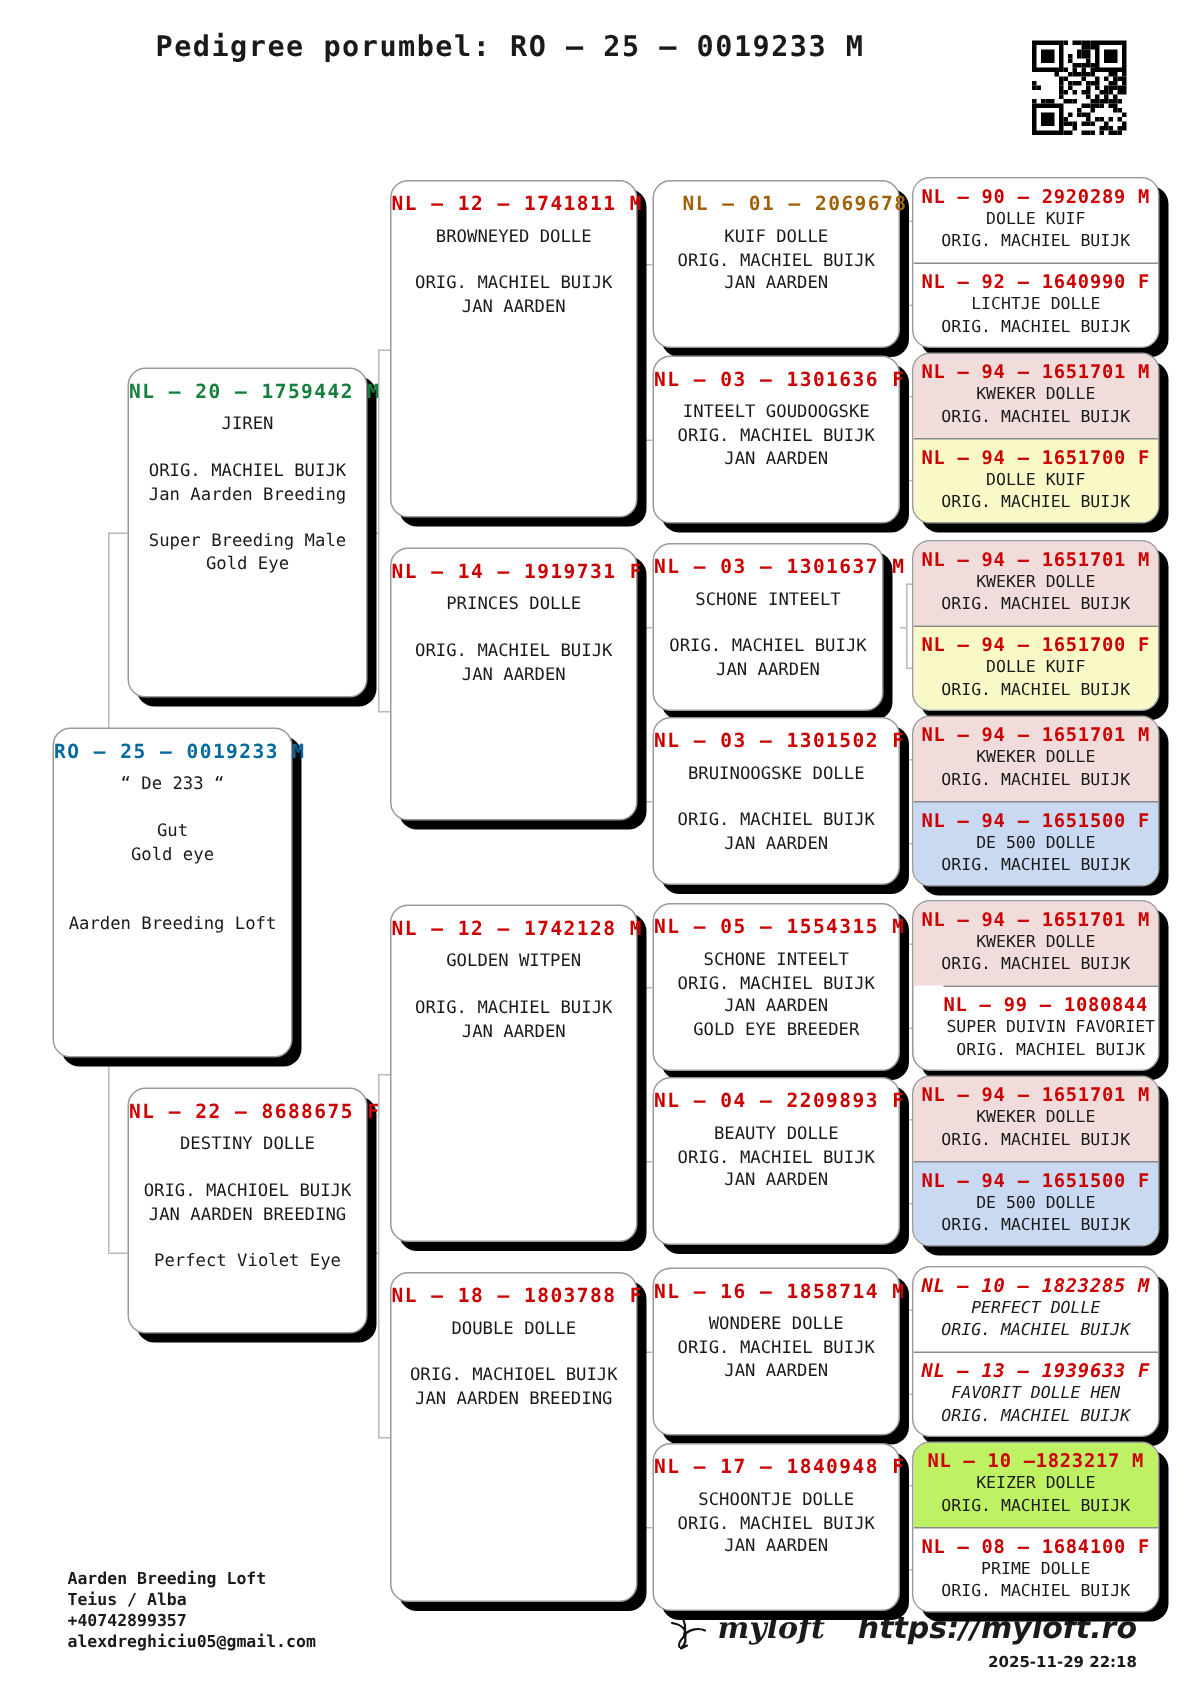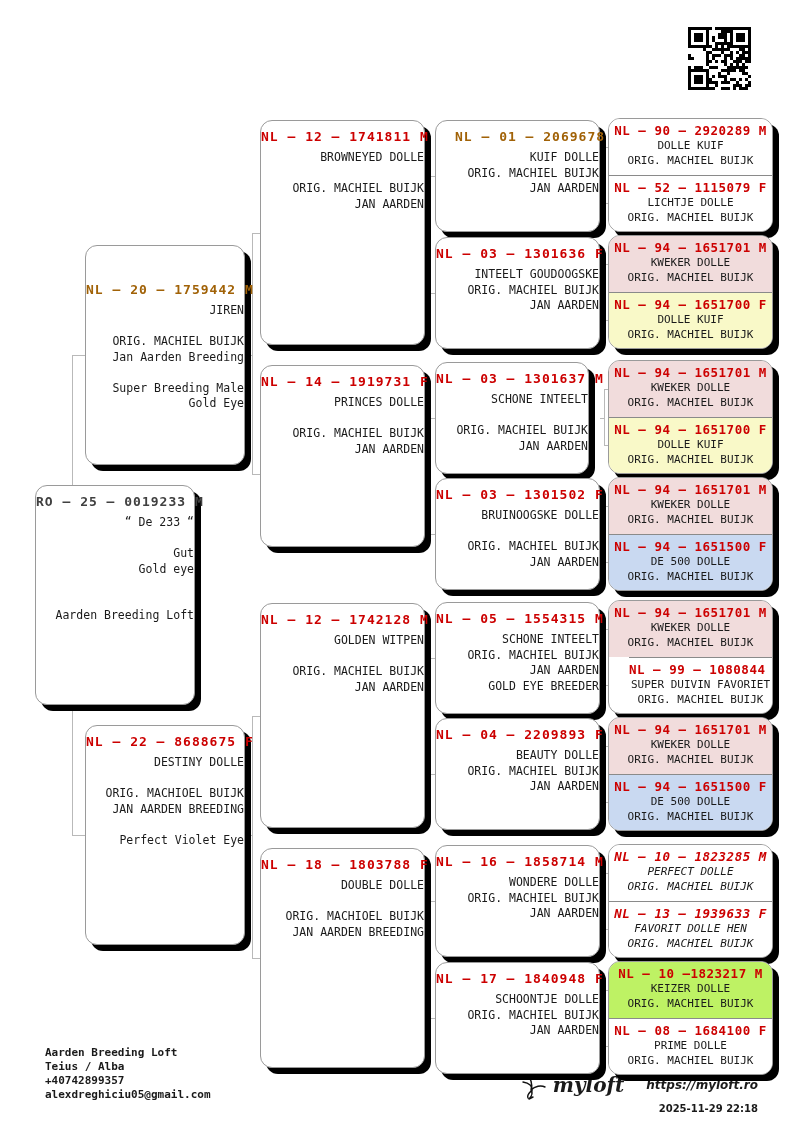--- a/index.html
+++ b/index.html
@@ -4,35 +4,35 @@
 <style>
   html,body{margin:0;padding:0;background:#fff;}
   #page{position:relative;width:800px;height:1131px;background:#ffffff;overflow:hidden;
         font-family:"DejaVu Sans Mono", monospace;color:#1a1a1a;}
   #title{position:absolute;top:20px;left:0;width:680px;text-align:center;
          font-size:19px;font-weight:bold;letter-spacing:1px;white-space:nowrap;}
   #qr{position:absolute;top:25px;left:686px;width:70px;height:70px;}
   #connectors{position:absolute;inset:0;z-index:0;}
   .conn{position:absolute;background:#b9b9b9;}
   .pbox{position:absolute;z-index:2;background:#fff;border:1px solid #9a9a9a;border-radius:12px;
-        box-shadow:6px 6px 0 0 #000;box-sizing:border-box;text-align:right;padding-top:8px;}
+        box-shadow:6px 6px 0 0 #000;box-sizing:border-box;text-align:center;padding-top:8px;}
   .ring{font-size:13px;font-weight:bold;letter-spacing:1px;margin-bottom:6px;white-space:nowrap;}
   .bl{font-size:11.5px;line-height:15.5px;min-height:15.5px;white-space:nowrap;}
   .g5pair{position:absolute;z-index:2;width:165px;border:1px solid #9a9a9a;border-radius:12px;
           box-shadow:6px 6px 0 0 #000;box-sizing:border-box;overflow:hidden;background:#fff;}
   .g5half{height:56px;box-sizing:border-box;text-align:center;padding-top:4px;}
   .g5half + .g5half{border-top:1px solid #8a8a8a;}
   .ring5{font-size:12.5px;font-weight:bold;letter-spacing:0.5px;margin-bottom:1px;white-space:nowrap;}
   .b5{font-size:11px;line-height:14.5px;white-space:nowrap;}
   #footer-left{position:absolute;left:45px;top:1046px;font-size:11px;font-weight:bold;line-height:14px;}
   #footer-right{position:absolute;right:42px;top:1070px;text-align:right;}
   #brand-row{display:flex;align-items:center;gap:6px;justify-content:flex-end;}
   #brand-name{font-family:"DejaVu Serif", serif;font-style:italic;font-size:20px;font-weight:bold;}
   #brand-reg{font-size:8px;vertical-align:top;position:relative;top:-7px;}
-  #brand-url{font-family:"DejaVu Sans", sans-serif;font-style:italic;font-weight:bold;font-size:12px;margin-left:8px;}
+  #brand-url{font-family:"DejaVu Sans", sans-serif;font-style:italic;font-weight:bold;font-size:20px;margin-left:8px;}
   #timestamp{font-family:"DejaVu Sans", sans-serif;font-weight:bold;font-size:10px;margin-top:3px;}
 </style>
 </head>
 <body>
 
 <div id="page">
   <div id="connectors">
       <div class="conn" style="left: 72px; top: 355px; width: 1px; height: 480px;"></div>
       <div class="conn" style="left: 72px; top: 355px; width: 13px; height: 1px;"></div>
       <div class="conn" style="left: 72px; top: 835px; width: 13px; height: 1px;"></div>
@@ -86,20 +86,21 @@
       <div class="conn" style="left: 600px; top: 774px; width: 4px; height: 1px;"></div>
       <div class="conn" style="left: 604px; top: 873px; width: 1px; height: 56px;"></div>
       <div class="conn" style="left: 604px; top: 873px; width: 5px; height: 1px;"></div>
       <div class="conn" style="left: 604px; top: 929px; width: 5px; height: 1px;"></div>
       <div class="conn" style="left: 600px; top: 901px; width: 4px; height: 1px;"></div>
       <div class="conn" style="left: 604px; top: 990px; width: 1px; height: 56px;"></div>
       <div class="conn" style="left: 604px; top: 990px; width: 5px; height: 1px;"></div>
       <div class="conn" style="left: 604px; top: 1046px; width: 5px; height: 1px;"></div>
       <div class="conn" style="left: 600px; top: 1018px; width: 4px; height: 1px;"></div>
     </div>
+  <div id="title">Pedigree porumbel: RO – 25 – 0019233 M</div>
   <div id="qr"><svg width="70" height="70" viewBox="0 0 70 70">
         <rect width="100%" height="100%" fill="#fff"></rect>
         <g transform="translate(2,2)">
           <rect x="21" y="0" width="3" height="3" fill="#000"></rect>
           <rect x="27" y="0" width="3" height="3" fill="#000"></rect>
           <rect x="30" y="0" width="3" height="3" fill="#000"></rect>
           <rect x="33" y="0" width="3" height="3" fill="#000"></rect>
           <rect x="36" y="0" width="3" height="3" fill="#000"></rect>
           <rect x="39" y="0" width="3" height="3" fill="#000"></rect>
           <rect x="33" y="3" width="3" height="3" fill="#000"></rect>
@@ -243,41 +244,41 @@
           <rect x="42" y="0" width="21" height="21" fill="#000"></rect>
           <rect x="45" y="3" width="15" height="15" fill="#fff"></rect>
           <rect x="48" y="6" width="9" height="9" fill="#000"></rect>
           <rect x="0" y="42" width="21" height="21" fill="#000"></rect>
           <rect x="3" y="45" width="15" height="15" fill="#fff"></rect>
           <rect x="6" y="48" width="9" height="9" fill="#000"></rect>
         </g>
       </svg></div>
 
   <div class="pbox" id="b-g1-0" style="left:35px;top:485px;width:160px;height:220px;">
-    <div class="ring" style="color: #404040;">RO – 25 – 0019233 M</div>
+    <div class="ring" style="color: #0369a1;">RO – 25 – 0019233 M</div>
     <div class="bl">“ De 233 “</div>
     <div class="bl"></div>
     <div class="bl">Gut</div>
     <div class="bl">Gold eye</div>
     <div class="bl"></div>
     <div class="bl"></div>
     <div class="bl">Aarden Breeding Loft</div>
   </div>
 
   <div class="pbox" id="b-g2-0" style="left:85px;top:245px;width:160px;height:220px;">
-    <div class="ring" style="color: #a16207; margin-top: 28px;">NL – 20 – 1759442 M</div>
+    <div class="ring" style="color: #15803d;">NL – 20 – 1759442 M</div>
     <div class="bl">JIREN</div>
     <div class="bl"></div>
     <div class="bl">ORIG. MACHIEL BUIJK</div>
     <div class="bl">Jan Aarden Breeding</div>
     <div class="bl"></div>
     <div class="bl">Super Breeding Male</div>
     <div class="bl">Gold Eye</div>
   </div>
-  <div class="pbox" id="b-g2-1" style="left:85px;top:725px;width:160px;height:220px;">
+  <div class="pbox" id="b-g2-1" style="left:85px;top:725px;width:160px;height:164px;">
     <div class="ring" style="color: rgb(204, 0, 0);">NL – 22 – 8688675 F</div>
     <div class="bl">DESTINY DOLLE</div>
     <div class="bl"></div>
     <div class="bl">ORIG. MACHIOEL BUIJK</div>
     <div class="bl">JAN AARDEN BREEDING</div>
     <div class="bl"></div>
     <div class="bl">Perfect Violet Eye</div>
   </div>
 
   <div class="pbox" id="b-g3-0" style="left:260px;top:120px;width:165px;height:225px;">
@@ -361,21 +362,21 @@
     <div class="bl">JAN AARDEN</div>
   </div>
 
   <div class="g5pair" style="left:608px;top:118px;">
     <div class="g5half" id="b-g5-0" style="background: rgb(255, 255, 255);">
       <div class="ring5" style="color: rgb(204, 0, 0);">NL – 90 – 2920289 M</div>
       <div class="b5">DOLLE KUIF</div>
       <div class="b5">ORIG. MACHIEL BUIJK</div>
     </div>
     <div class="g5half" id="b-g5-1" style="background: rgb(255, 255, 255);">
-      <div class="ring5" style="color: rgb(204, 0, 0);">NL – 52 – 1115079 F</div>
+      <div class="ring5" style="color: rgb(204, 0, 0);">NL – 92 – 1640990 F</div>
       <div class="b5">LICHTJE DOLLE</div>
       <div class="b5">ORIG. MACHIEL BUIJK</div>
     </div>
   </div>
   <div class="g5pair" style="left:608px;top:235px;">
     <div class="g5half" id="b-g5-2" style="background: rgb(241, 220, 220);">
       <div class="ring5" style="color: rgb(204, 0, 0);">NL – 94 – 1651701 M</div>
       <div class="b5">KWEKER DOLLE</div>
       <div class="b5">ORIG. MACHIEL BUIJK</div>
     </div>

